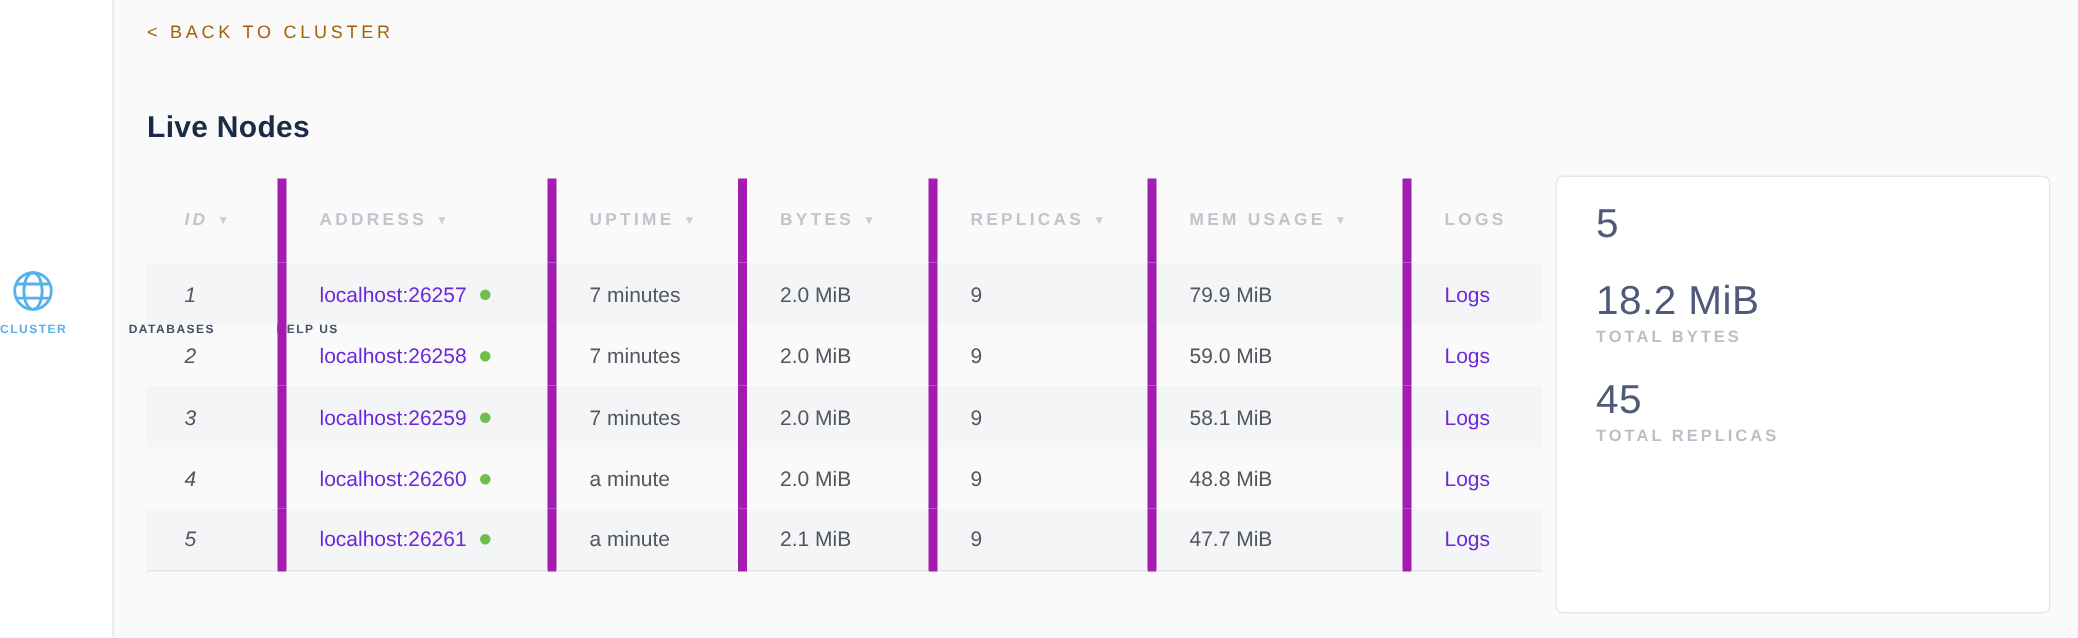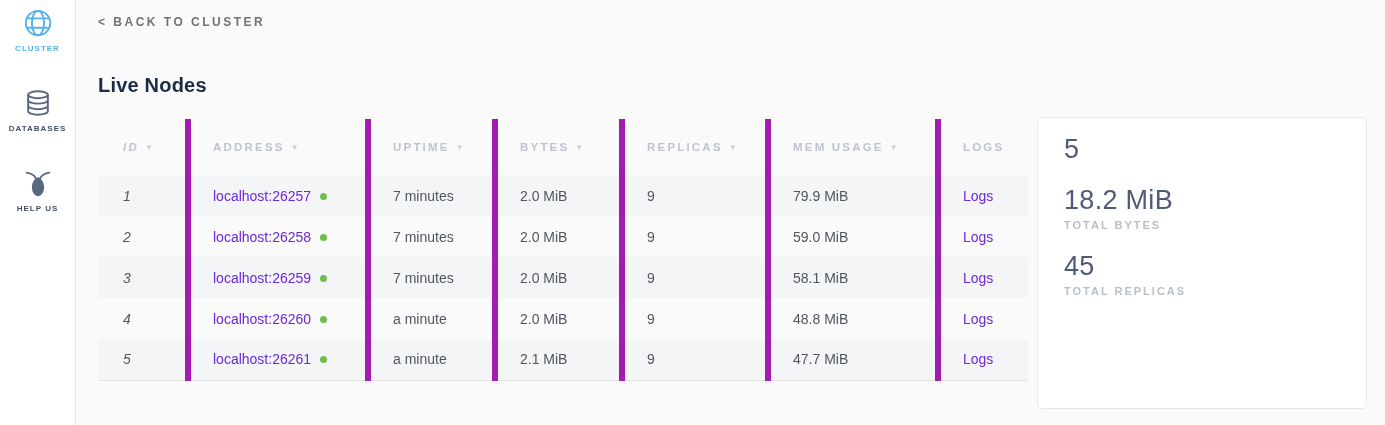--- a/index.html
+++ b/index.html
@@ -10,38 +10,39 @@
     color: #51565e;
   }
   .app { display: flex; width: 1385px; height: 425px; }
 
   
   .sidebar {
     width: 76px; height: 425px;
     background: #ffffff;
     border-right: 1px solid #e5e5e7;
     flex: 0 0 76px;
-    display: flex; flex-direction: column; align-items: center;
-    padding-top: 8px;
+    display: flex; flex-direction: row; align-items: center;
+    padding-top: 13px;
+    gap: 41px;
   }
   .side-item { display: flex; flex-direction: column; align-items: center; margin-bottom: 35px; cursor: pointer; }
   .side-item .icon { width: 30px; height: 30px; display: block; }
   .side-item .side-label {
     margin-top: 6px;
     font-size: 8px; font-weight: bold; letter-spacing: 1px;
     color: #454f66; white-space: nowrap;
   }
   .side-item.active .side-label { color: #55b1ea; }
 
   
   .main { flex: 1; padding: 12px 0 0 22px; }
   .back-link {
     display: inline-block;
-    font-size: 12px; font-weight: 700; letter-spacing: 2.5px;
-    color: #737373; text-decoration: none; cursor: pointer;
+    font-size: 12px; font-weight: 400; letter-spacing: 2.5px;
+    color: #a16207; text-decoration: none; cursor: pointer;
   }
   .page-title {
     margin-top: 44px;
     font-size: 20px; font-weight: bold; color: #1b2a47;
     letter-spacing: 0.2px;
   }
   .content-row { display: flex; align-items: flex-start; margin-top: 22px; }
 
   
   table.nodes { border-collapse: collapse; table-layout: fixed; width: 930px; flex: 0 0 930px; }

